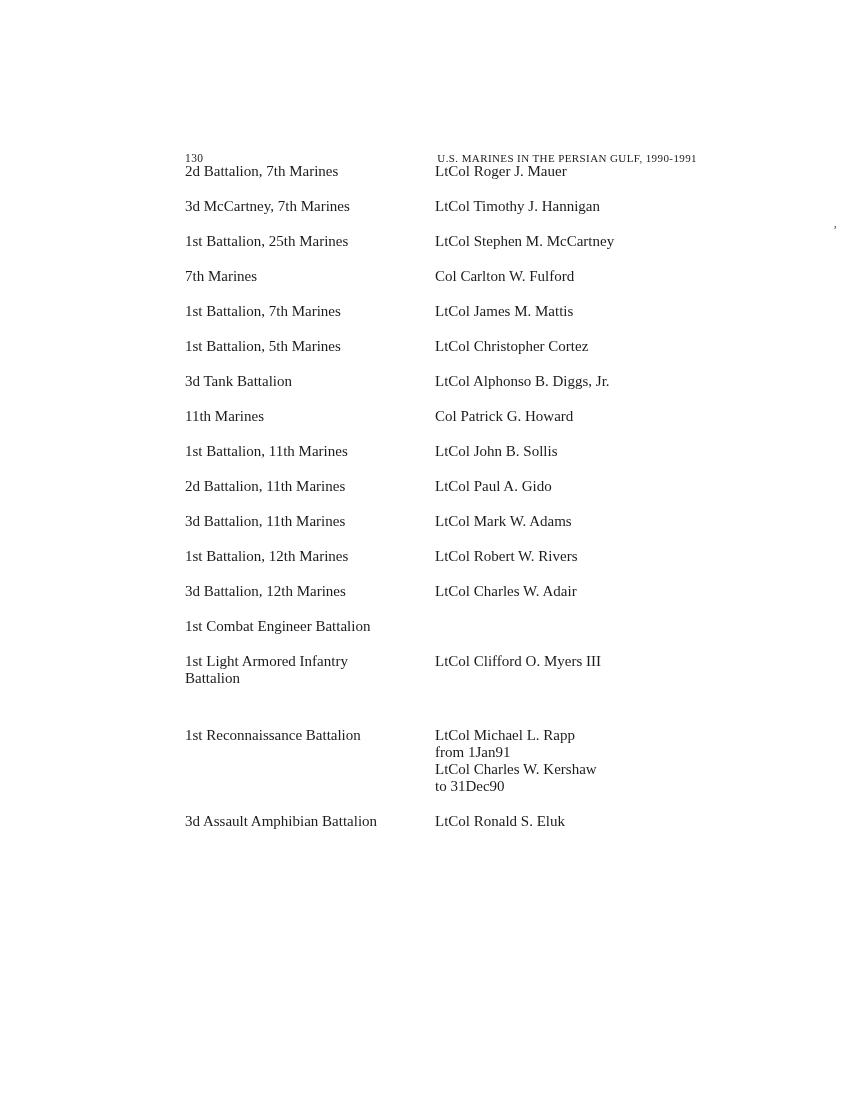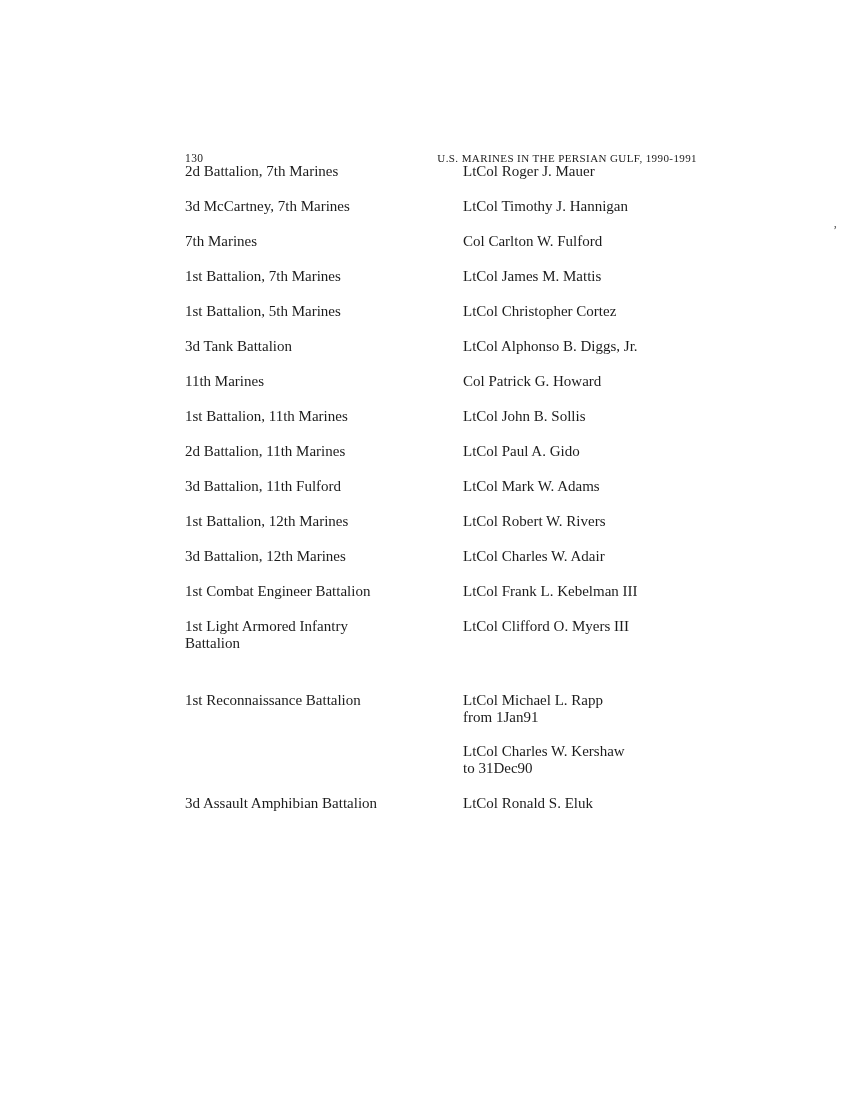--- a/index.html
+++ b/index.html
@@ -48,34 +48,32 @@
   }
   .group:first-child {
     margin-top: 0;
   }
   .group:nth-child(5) {
     margin-top: 40px;
   }
   .row {
     display: flex;
     margin-bottom: 18px;
-    gap: 28px;
   }
   .row:last-child {
     margin-bottom: 18px;
   }
   .unit-cell {
     width: 250px;
     flex: 0 0 250px;
   }
   .cmd-cell {
     flex: 1;
   }
   .cmd-block {
-    margin-bottom: 17px;
   }
   .cmd-block:last-child {
     margin-bottom: 0;
   }
   .stray-mark {
     position: absolute;
     top: 222px;
     left: 833px;
     font-size: 13px;
     color: #555;
@@ -106,20 +104,30 @@
         <div class="row">
     <div class="unit-cell">
             <div>3d McCartney, 7th Marines</div>
           </div>
     <div class="cmd-cell">
             <div class="cmd-block">
               <div>LtCol Timothy J. Hannigan</div>
             </div>
           </div>
   </div>
+        <div class="row">
+    <div class="unit-cell">
+            <div>1st Battalion, 25th Marines</div>
+          </div>
+    <div class="cmd-cell">
+            <div class="cmd-block">
+              <div>LtCol Stephen M. McCartney</div>
+            </div>
+          </div>
+  </div>
       </div>
       <div class="group">
         <div class="row">
     <div class="unit-cell">
             <div>7th Marines</div>
           </div>
     <div class="cmd-cell">
             <div class="cmd-block">
               <div>Col Carlton W. Fulford</div>
             </div>
@@ -182,21 +190,21 @@
             <div>2d Battalion, 11th Marines</div>
           </div>
     <div class="cmd-cell">
             <div class="cmd-block">
               <div>LtCol Paul A. Gido</div>
             </div>
           </div>
   </div>
         <div class="row">
     <div class="unit-cell">
-            <div>3d Battalion, 11th Fulford</div>
+            <div>3d Battalion, 11th Marines</div>
           </div>
     <div class="cmd-cell">
             <div class="cmd-block">
               <div>LtCol Mark W. Adams</div>
             </div>
           </div>
   </div>
         <div class="row">
     <div class="unit-cell">
             <div>1st Battalion, 12th Marines</div>
@@ -215,25 +223,20 @@
             <div class="cmd-block">
               <div>LtCol Charles W. Adair</div>
             </div>
           </div>
   </div>
       </div>
       <div class="group">
         <div class="row">
     <div class="unit-cell">
             <div>1st Combat Engineer Battalion</div>
-          </div>
-    <div class="cmd-cell">
-            <div class="cmd-block">
-              <div>LtCol Frank L. Kebelman III</div>
-            </div>
           </div>
   </div>
         <div class="row">
     <div class="unit-cell">
             <div>1st Light Armored Infantry</div>
             <div>Battalion</div>
           </div>
     <div class="cmd-cell">
             <div class="cmd-block">
               <div>LtCol Clifford O. Myers III</div>

